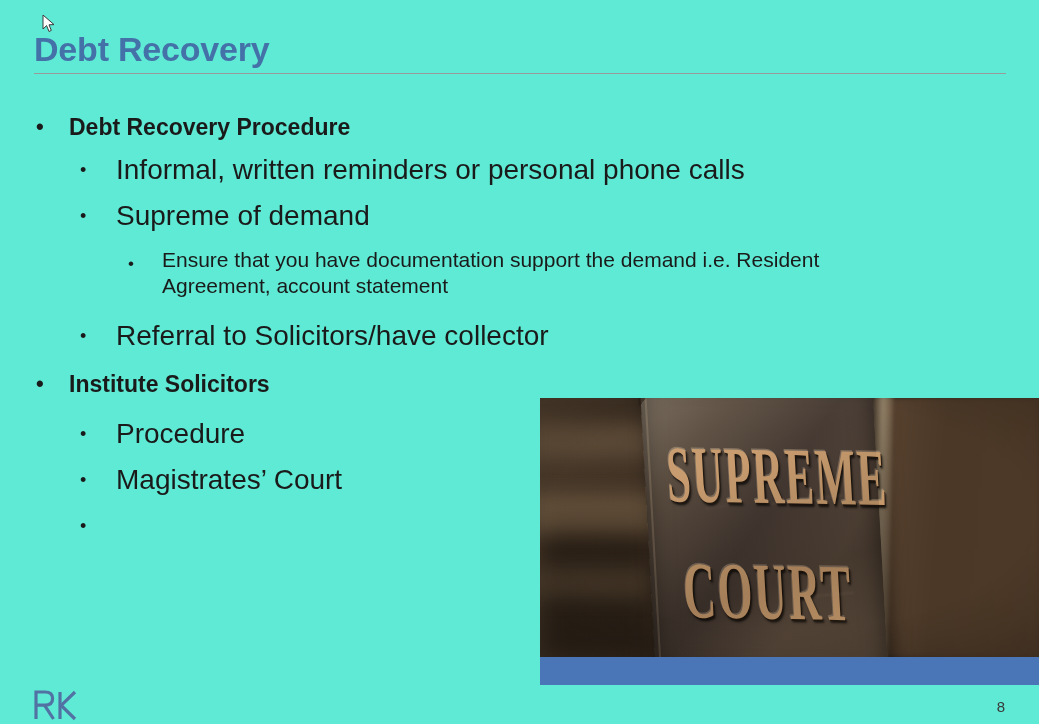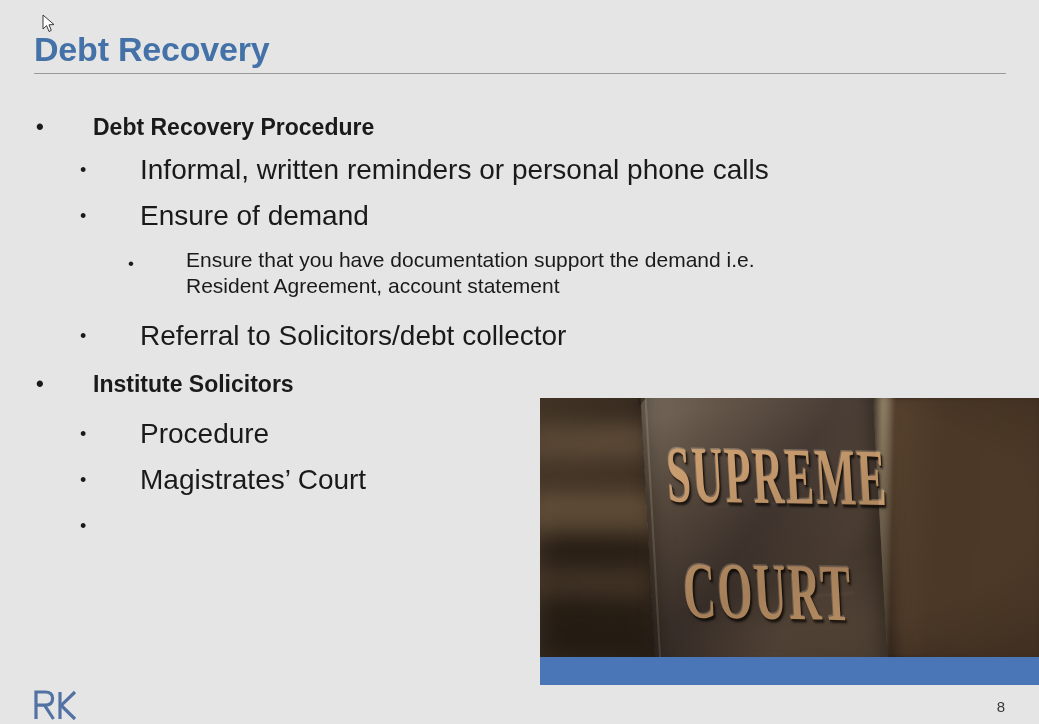--- a/index.html
+++ b/index.html
@@ -7,21 +7,21 @@
     padding: 0;
     background: #ffffff;
   }
   body {
     font-family: "Liberation Sans", sans-serif;
   }
   .slide {
     position: relative;
     width: 1039px;
     height: 724px;
-    background: #e5e5e5;
+    background: #5eead4;
     overflow: hidden;
   }
 
   
   .slide-title {
     position: absolute;
     left: 34px;
     top: 30px;
     font-size: 34px;
     font-weight: bold;
@@ -61,21 +61,20 @@
     align-items: flex-start;
   }
   .bullet-dot {
     flex: 0 0 auto;
     color: #1a1a1a;
     text-align: left;
   }
   .bullet-text {
     flex: 0 1 auto;
     color: #1a1a1a;
-    margin-left: 24px;
   }
 
   
   .lvl1 {
     margin-left: 36px;
     margin-bottom: 13px;
   }
   .lvl1 .bullet-dot {
     width: 33px;
     font-size: 22px;
@@ -288,31 +287,31 @@
       <span class="bullet-text">Debt Recovery Procedure</span>
     </div>
 
     <div class="bullet-row lvl2">
       <span class="bullet-dot">•</span>
       <span class="bullet-text">Informal, written reminders or personal phone calls</span>
     </div>
 
     <div class="bullet-row lvl2">
       <span class="bullet-dot">•</span>
-      <span class="bullet-text">Ensure of demand</span>
+      <span class="bullet-text">Supreme of demand</span>
     </div>
 
     <div class="bullet-row lvl3 gap-after">
       <span class="bullet-dot">•</span>
       <span class="bullet-text">Ensure that you have documentation support the demand i.e. Resident Agreement, account statement</span>
     </div>
 
     <div class="bullet-row lvl2 gap-after-2">
       <span class="bullet-dot">•</span>
-      <span class="bullet-text">Referral to Solicitors/debt collector</span>
+      <span class="bullet-text">Referral to Solicitors/have collector</span>
     </div>
 
     <div class="bullet-row lvl1 gap-after-3">
       <span class="bullet-dot">•</span>
       <span class="bullet-text">Institute Solicitors</span>
     </div>
 
     <div class="bullet-row lvl2">
       <span class="bullet-dot">•</span>
       <span class="bullet-text">Procedure</span>

